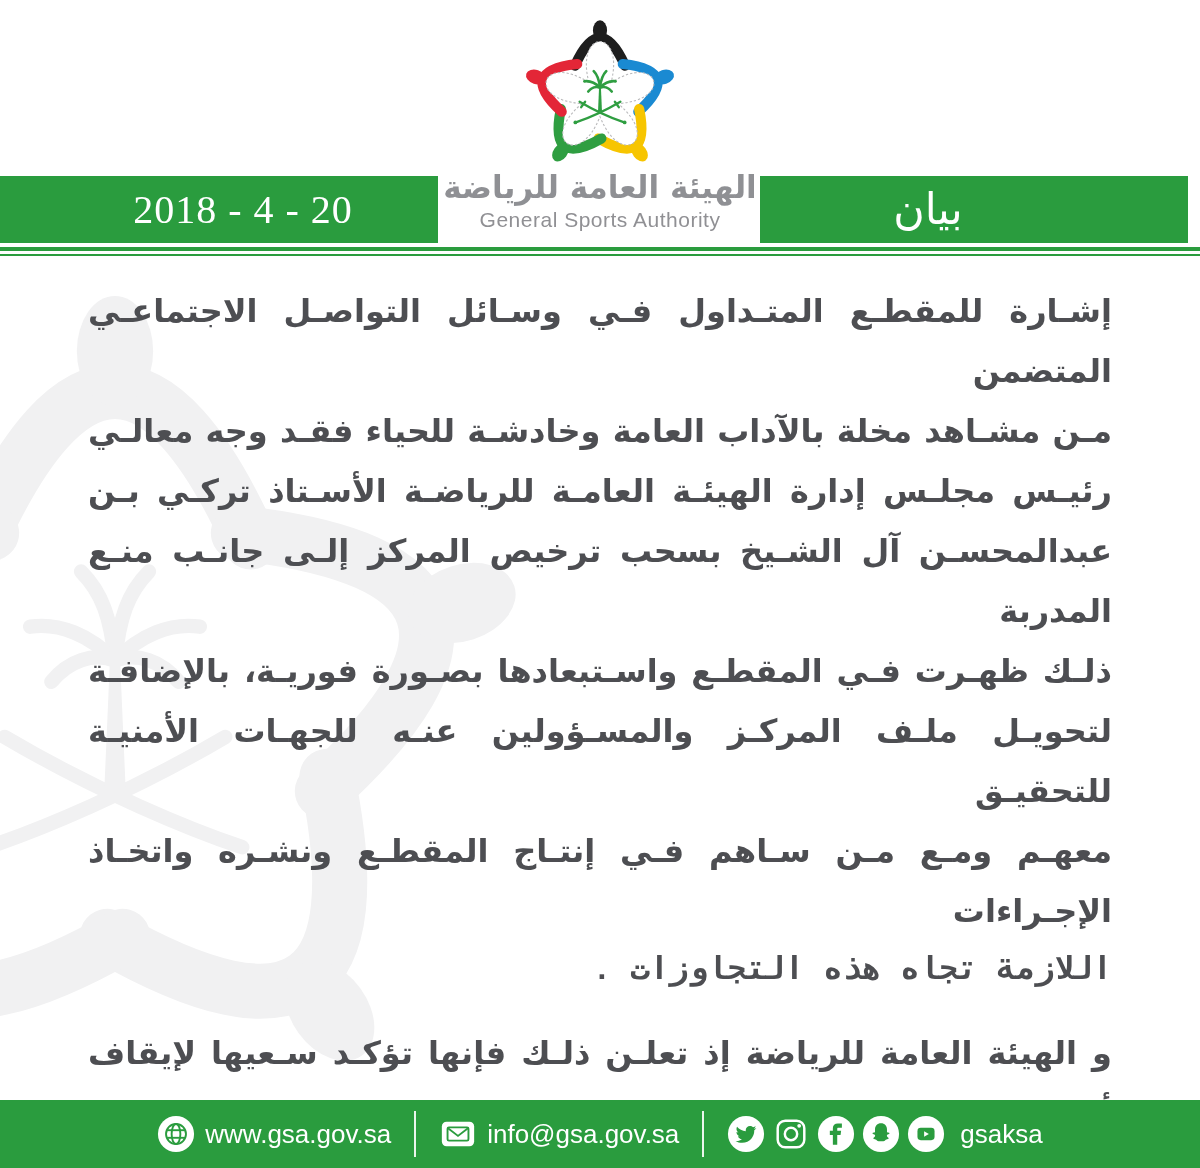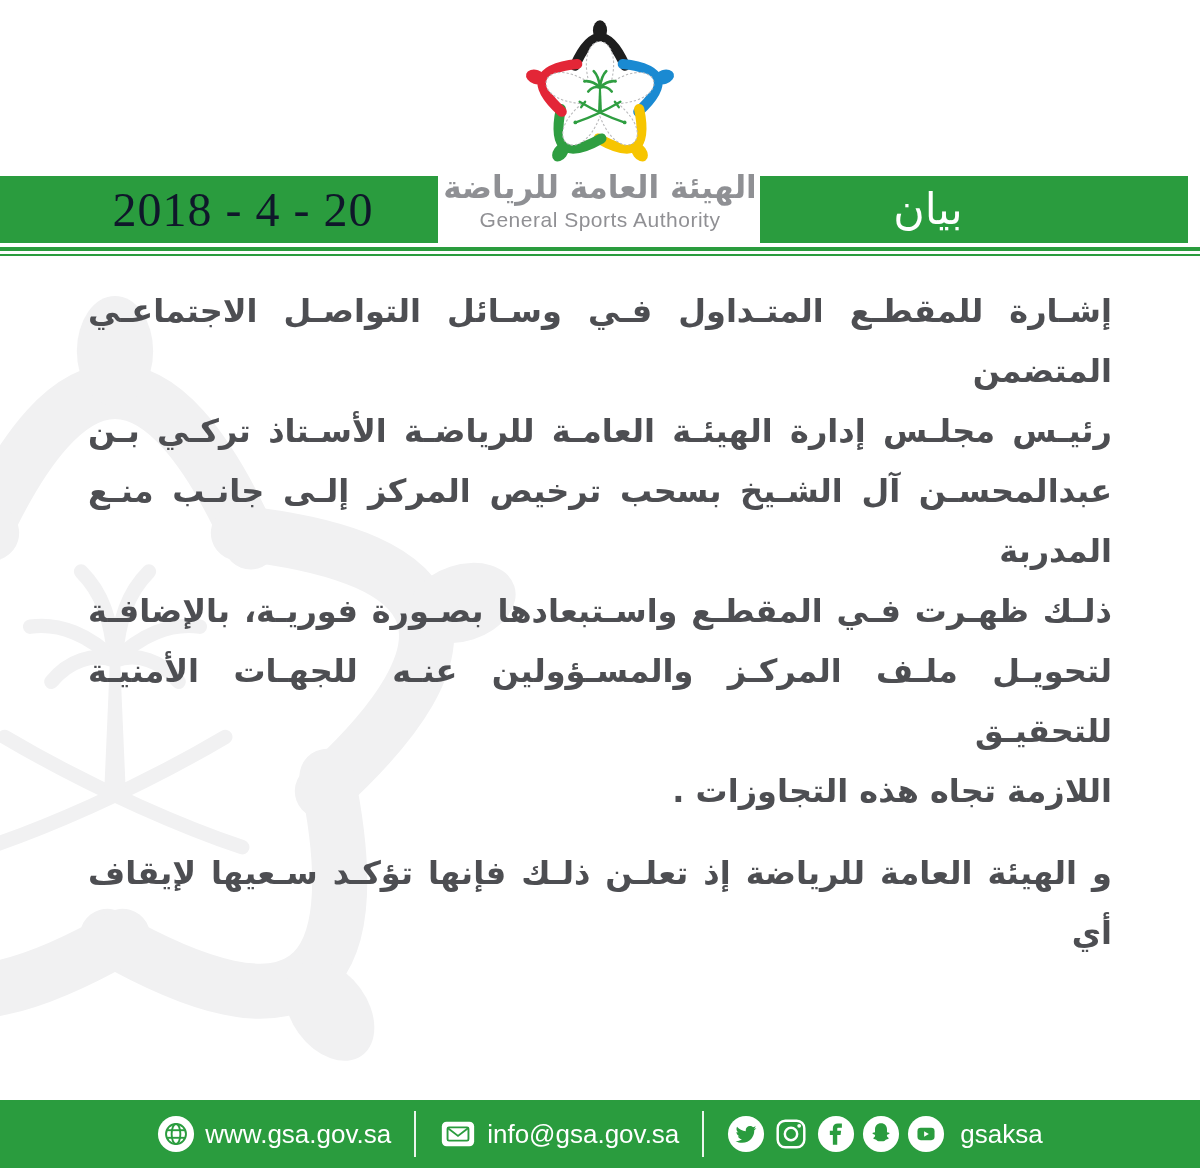--- a/index.html
+++ b/index.html
@@ -12,31 +12,31 @@
   
   .logo{position:absolute;top:14px;left:50%;transform:translateX(-50%);}
   .org-text{position:absolute;top:172px;left:0;right:0;text-align:center;line-height:1;}
   .org-ar{font-size:31px;font-weight:bold;color:#8f9094;letter-spacing:0;}
   .org-en{margin-top:6px;font-size:21px;color:#909094;letter-spacing:.5px;
           font-family:"Liberation Sans",sans-serif;}
   .band{position:absolute;top:176px;height:67px;background:#2a9c3e;display:flex;
         align-items:center;justify-content:center;}
   .band-left{left:0;width:438px;}
   .band-right{left:760px;width:428px;}
-  .date-text{color:#0f172a;font-size:48px;font-family:"Liberation Serif","DejaVu Serif",serif;
+  .date-text{color:#ffffff;font-size:40px;font-family:"Liberation Serif","DejaVu Serif",serif;
              padding-left:48px;letter-spacing:1px;}
   .statement-text{color:#ffffff;font-size:43px;padding-right:92px;line-height:1;}
   .sep-a{position:absolute;top:247px;left:0;width:100%;height:4px;background:#2a9c3e;}
   .sep-b{position:absolute;top:254px;left:0;width:100%;height:2px;background:#2a9c3e;}
 
   
   .statement-body{position:absolute;top:281px;left:88px;width:1024px;direction:rtl;
                   color:#4d4e52;font-size:32px;font-weight:bold;}
   .line{line-height:60px;text-align:justify;text-align-last:justify;white-space:normal;}
-  .line.end{text-align-last:right;}
+  .line.end{text-align-last:right;font-family:Liberation Mono, monospace;}
   .para2{margin-top:22px;}
 
   
   .footer{position:absolute;left:0;bottom:0;width:100%;height:68px;background:#2a9c3e;
           display:flex;align-items:center;justify-content:center;gap:15px;
           font-family:"Liberation Sans",sans-serif;color:#ffffff;font-size:26px;}
   .footer .item{display:flex;align-items:center;gap:10px;text-align:right;}
   .fdiv{width:2px;height:46px;background:rgba(255,255,255,.9);margin:0 8px;}
   .socials{display:flex;align-items:center;gap:7px;}
   .icon{display:block;}
@@ -123,24 +123,26 @@
     </div>
     <div class="band band-right">
       <span class="statement-text">بيان</span>
     </div>
     <div class="sep-a"></div>
     <div class="sep-b"></div>
 
     <div class="statement-body">
       <div>
         <div class="line">إشـارة للمقطـع المتـداول فـي وسـائل التواصـل الاجتماعـي المتضمن</div>
+        <div class="line">مـن مشـاهد مخلة بالآداب العامة وخادشـة للحياء فقـد وجه  معالـي</div>
         <div class="line">رئيـس مجلـس إدارة   الهيئـة العامـة للرياضـة   الأسـتاذ تركـي بـن</div>
         <div class="line">عبدالمحسـن آل الشـيخ بسحب ترخيص المركز إلـى جانـب منـع المدربة</div>
         <div class="line">ذلـك ظهـرت فـي المقطـع واسـتبعادها بصـورة فوريـة، بالإضافـة</div>
         <div class="line">لتحويـل ملـف المركـز والمسـؤولين عنـه للجهـات الأمنيـة للتحقيـق</div>
+        <div class="line">معهـم ومـع مـن سـاهم فـي إنتـاج المقطـع ونشـره واتخـاذ الإجـراءات</div>
         <div class="line end">اللازمة تجاه هذه التجاوزات .</div>
       </div>
       <div class="para2">
         <div class="line">و الهيئة العامة للرياضة إذ تعلـن ذلـك فإنها تؤكـد سـعيها لإيقاف أي</div>
 
       </div>
     </div>
 
     <div class="footer">
       <div class="item">

